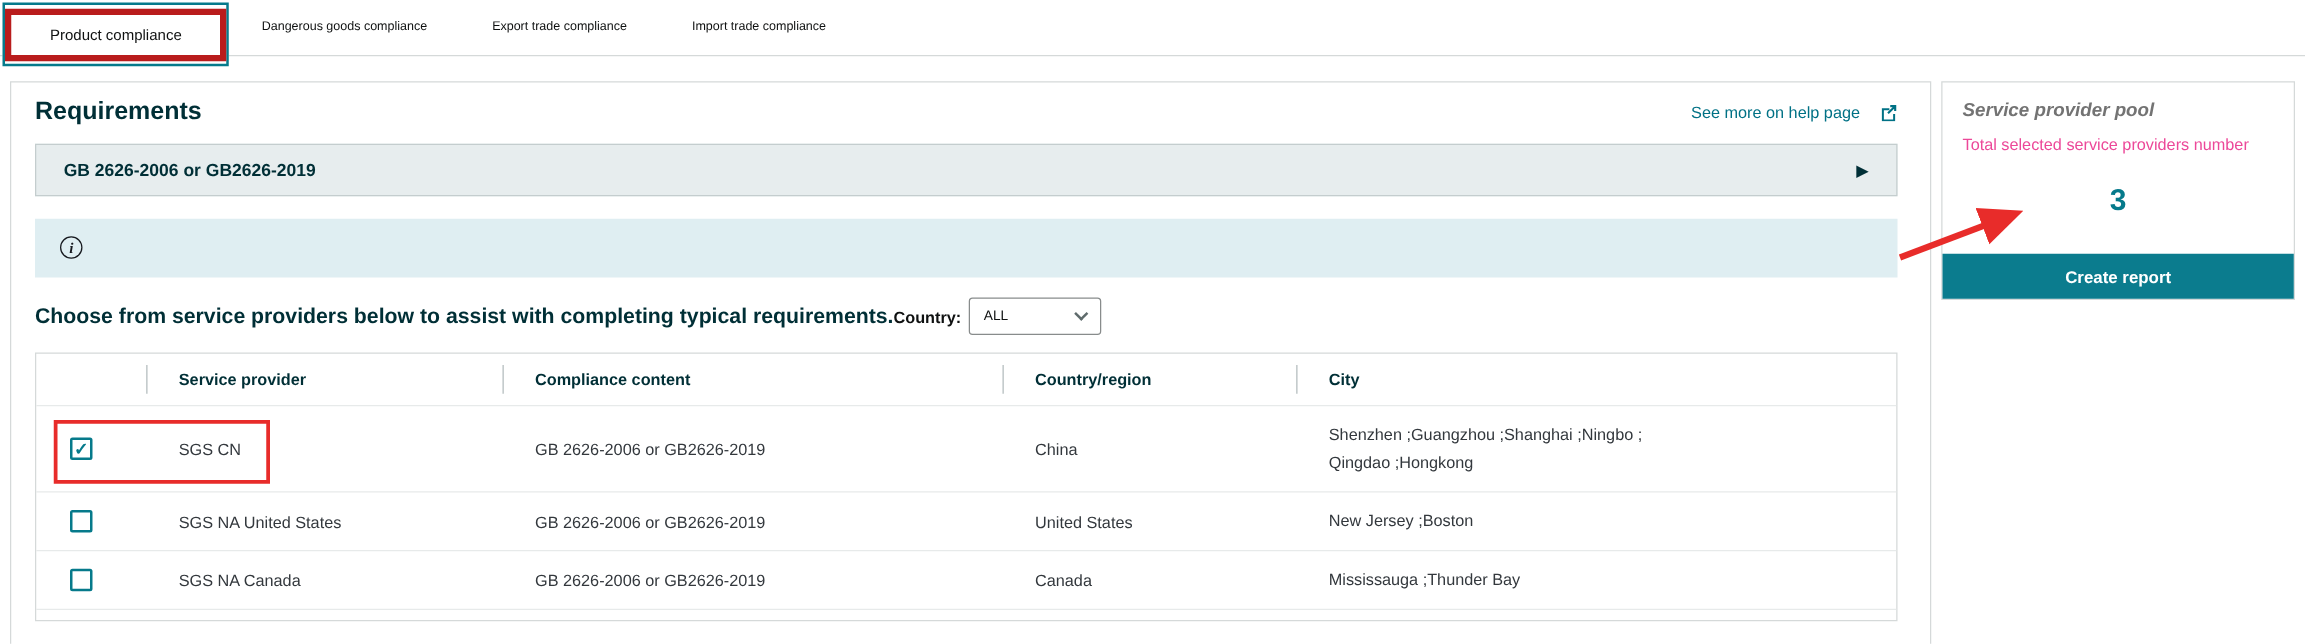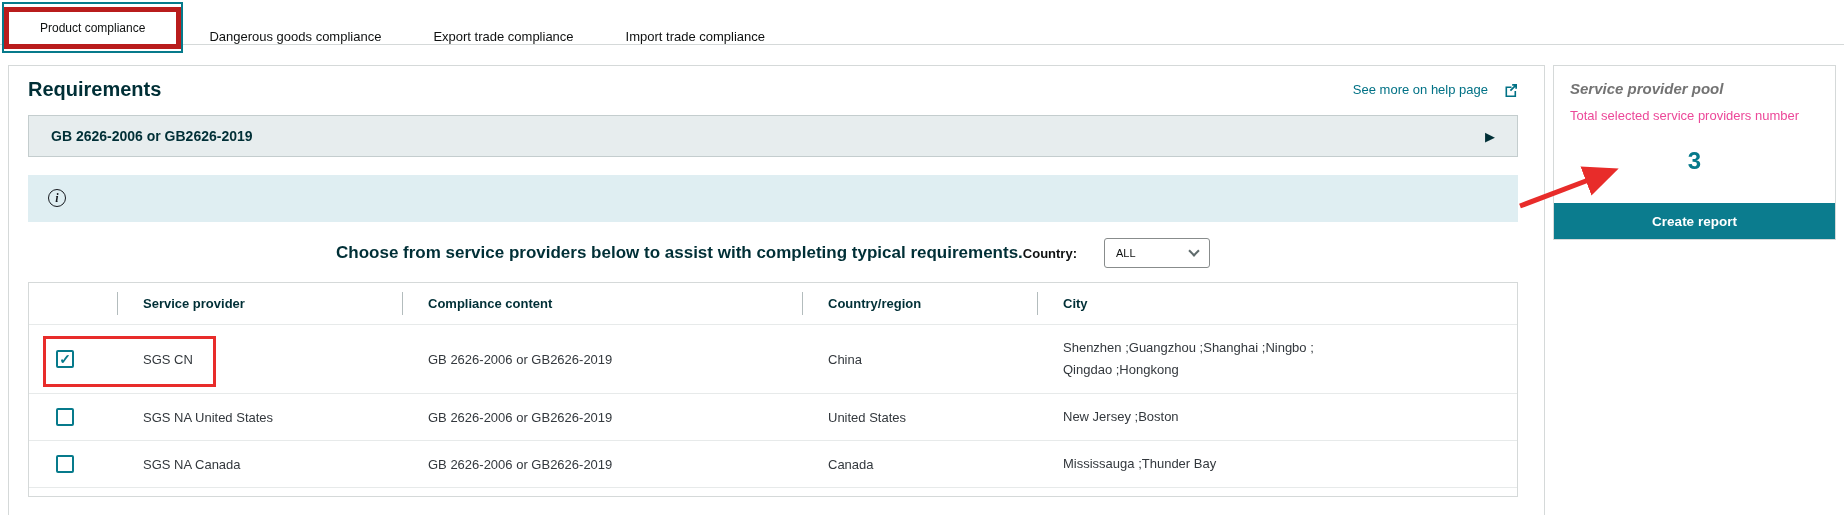--- a/index.html
+++ b/index.html
@@ -1,44 +1,44 @@
 <!DOCTYPE html>
 <html><head>
 <meta charset="utf-8">
 <style>
   * { box-sizing: border-box; margin: 0; padding: 0; }
   html, body { width: 1844px; height: 515px; overflow: hidden; background: #fff; }
   body { font-family: "Liberation Sans", sans-serif; color: #0f1111; position: relative; }
 
   
   .tabbar { display: flex; align-items: stretch; height: 45px; border-bottom: 1px solid #d5d9d9; position: relative; background: #fff; }
-  .tab { display: flex; align-items: flex-end; padding: 0 26px; font-size: 13px; color: #0f1111; cursor: pointer; white-space: nowrap; }
+  .tab { display: flex; align-items: flex-start; padding: 16px 26px; font-size: 10px; color: #0f1111; cursor: pointer; white-space: nowrap; }
   .tab-selected { border: 2px solid #067a8b; margin: 2px 0 -9px 2px; height: 51px; display: flex; align-items: center; background: #fff; z-index: 3; padding: 0; }
   .tab-red-box { border: 5px solid #b91c1c; padding: 9px 31px; font-size: 12px; white-space: nowrap; }
 
   
   .layout { display: flex; gap: 8px; padding: 20px 8px 0 8px; align-items: flex-start; }
   .main-panel { flex: 1; border: 1px solid #d5d9d9; background: #fff; padding: 0 26px 0 19px; height: 452px; overflow: hidden; }
 
   .head-row { display: flex; justify-content: space-between; align-items: center; margin-top: 12px; }
   .page-title { font-size: 20px; font-weight: bold; color: #002f36; }
   .help-link { color: #007185; font-size: 13px; display: inline-flex; align-items: center; gap: 16px; text-decoration: none; cursor: pointer; }
   .ext-icon { width: 14px; height: 14px; display: inline-block; }
 
   .accordion { margin-top: 14px; background: #e7edee; border: 1px solid #c4cdce; height: 42px; display: flex; align-items: center; justify-content: space-between; padding: 0 22px; cursor: pointer; }
   .accordion-label { font-weight: bold; font-size: 14px; color: #002f36; }
   .accordion-arrow { color: #002f36; font-size: 13px; line-height: 1; }
 
   .banner { margin-top: 18px; background: #dfeef2; padding: 13px 20px 15px 20px; display: flex; gap: 11px; font-size: 13.5px; line-height: 1.55; color: #16191f; }
   .info-icon { width: 18px; height: 18px; border: 1.5px solid #16191f; border-radius: 50%; display: flex; align-items: center; justify-content: center; font-size: 12px; flex: none; margin-top: 1px; font-family: "Liberation Serif", serif; font-style: italic; font-weight: bold; color: #16191f; }
   .banner-text { max-width: 1430px; }
 
-  .section-row { display: flex; justify-content: center; align-items: center; margin-top: 16px; }
+  .section-row { display: flex; justify-content: flex-start; align-items: center; margin-top: 16px; }
   .section-title { font-size: 17px; font-weight: bold; color: #002f36; }
-  .country { display: flex; align-items: center; gap: 27px; font-size: 13px; }
+  .country { display: flex; align-items: center; gap: 6px; font-size: 13px; }
   .country-label { font-weight: bold; color: #0f1111; }
   .select { width: 106px; height: 30px; border: 1px solid #888c8c; border-radius: 3px; background: #fff; display: flex; align-items: center; justify-content: space-between; padding: 0 11px; font-size: 11px; cursor: pointer; color: #0f1111; }
   .chevron { width: 8px; height: 8px; border-right: 2px solid #5f6b6c; border-bottom: 2px solid #5f6b6c; transform: rotate(45deg); margin-top: -4px; }
 
   
   .table { margin-top: 14px; border: 1px solid #d5d9d9; background: #fff; }
   .trow { display: flex; align-items: center; border-top: 1px solid #e7eaea; position: relative; }
   .trow.header { border-top: none; }
   .tcell { padding: 12px 26px; font-size: 13px; color: #33383d; }
   .header .tcell { font-weight: bold; color: #002f36; padding-top: 13px; padding-bottom: 13px; position: relative; }

